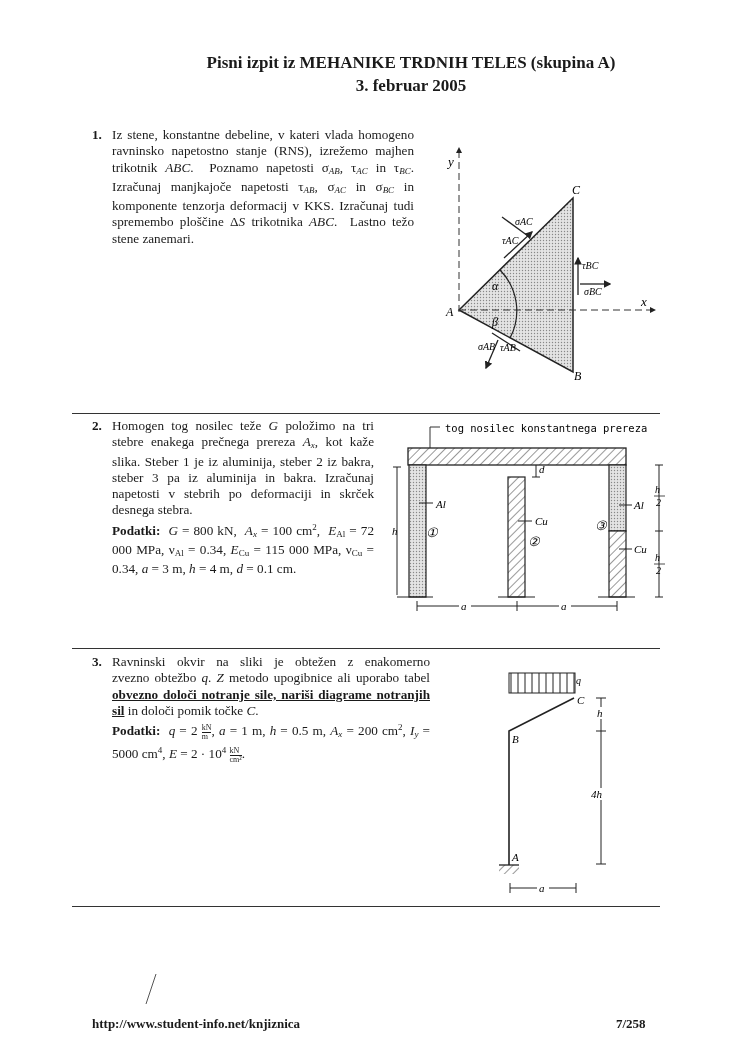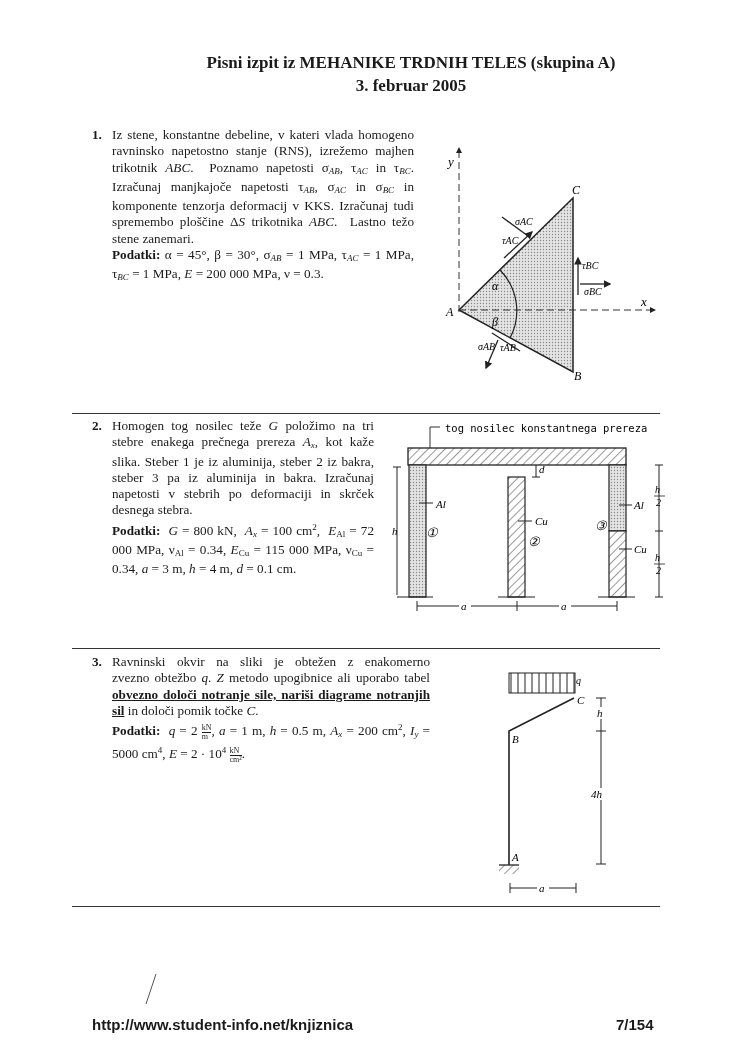--- a/index.html
+++ b/index.html
@@ -15,38 +15,37 @@
   .problem .body p { margin: 0; }
   .b { font-weight: bold; }
   .u { text-decoration: underline; font-weight: bold; }
   sub { font-size: 9px; vertical-align: -2px; font-style: italic; }
   sup { font-size: 9px; vertical-align: 5px; }
   .frac { display: inline-block; vertical-align: middle; text-align: left; font-size: 8px; line-height: 8px; }
   .frac span { display: block; }
   .frac .num2 { border-bottom: 1px solid #1a1a1a; }
   .rule { position: absolute; left: 72px; width: 588px; height: 0; border-top: 1.5px solid #333; }
   .fig { position: absolute; }
-  .footer { position: absolute; top: 1016px; font-family: Liberation Sans, sans-serif;
-            font-weight: bold; font-size: 15px; }
+  .footer { position: absolute; top: 1016px; font-family: Liberation Serif, serif;
+            font-weight: bold; font-size: 13px; }
   .footer.left { left: 92px; }
   .footer.right { left: 616px; }
   .fig text { font-family: "Liberation Serif", "DejaVu Serif", serif; font-style: italic; }
   .fig .mono { font-family: "DejaVu Sans Mono", "Liberation Mono", monospace; font-style: normal; }
 </style>
 </head>
 <body>
 
 <div class="title t1">Pisni izpit iz MEHANIKE TRDNIH TELES (skupina A)</div>
 <div class="title t2">3. februar 2005</div>
 
 <div class="problem" style="left:92px; top:127px; width:322px;">
   <span class="num">1.</span>
   <div class="body">
     <p>Iz stene, konstantne debeline, v kateri vlada homogeno ravninsko napetostno stanje (RNS), izrežemo majhen trikotnik <i>ABC</i>. &nbsp;Poznamo napetosti σ<sub>AB</sub>, τ<sub>AC</sub> in τ<sub>BC</sub>. Izračunaj manjkajoče napetosti τ<sub>AB</sub>, σ<sub>AC</sub> in σ<sub>BC</sub> in komponente tenzorja deformacij v KKS. Izračunaj tudi spremembo ploščine Δ<i>S</i> trikotnika <i>ABC</i>. &nbsp;Lastno težo stene zanemari.</p>
-    <p><span class="b">Podatki:</span> α = 45°, β = 30°, σ<sub>AB</sub> = 1 MPa, τ<sub>AC</sub> = 1 MPa, τ<sub>BC</sub> = 1 MPa, <i>E</i> = 200 000 MPa, ν = 0.3.</p>
   </div>
 </div>
 
 <svg class="fig" style="left:440px; top:140px;" width="240" height="250" viewBox="0 0 240 250">
   <defs>
     <pattern id="dots" width="3" height="3" patternUnits="userSpaceOnUse">
       <rect width="3" height="3" fill="#e4e4e4"></rect>
       <circle cx="1.5" cy="1.5" r="0.7" fill="#888"></circle>
     </pattern>
     <pattern id="hatch" width="6" height="6" patternUnits="userSpaceOnUse" patternTransform="rotate(45)">
@@ -205,13 +204,13 @@
   <text x="59" y="232" font-size="11">a</text>
 </svg>
 
 <div class="rule" style="top:906px;"></div>
 
 <svg class="fig" style="left:140px; top:972px;" width="20" height="36" viewBox="0 0 20 36">
   <line x1="16" y1="2" x2="6" y2="32" stroke="#555" stroke-width="1"></line>
 </svg>
 
 <div class="footer left">http://www.student-info.net/knjiznica</div>
-<div class="footer right">7/154</div>
+<div class="footer right">7/258</div>
 
 </body></html>

